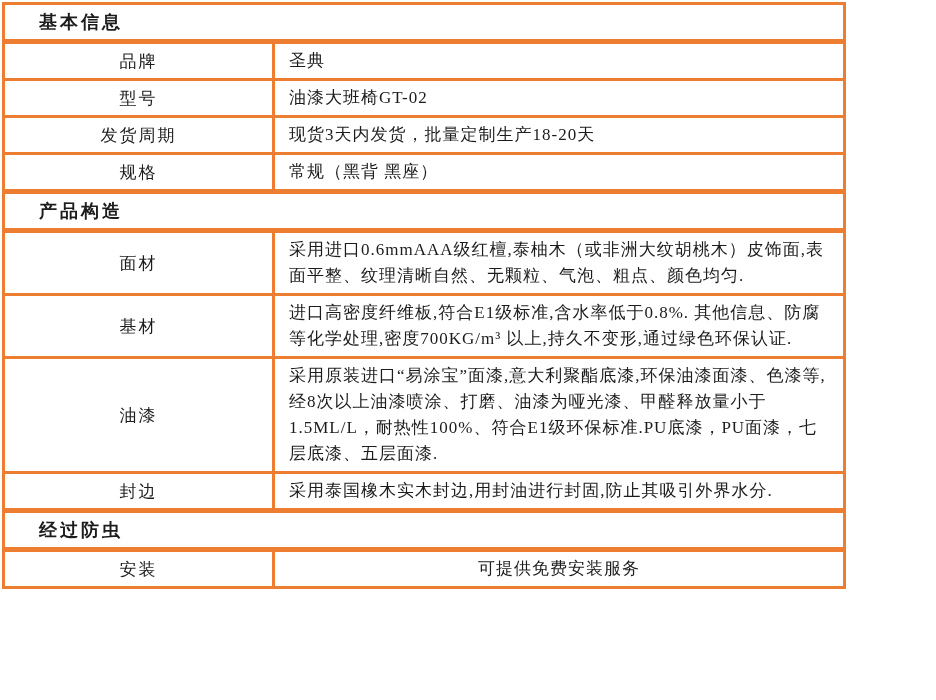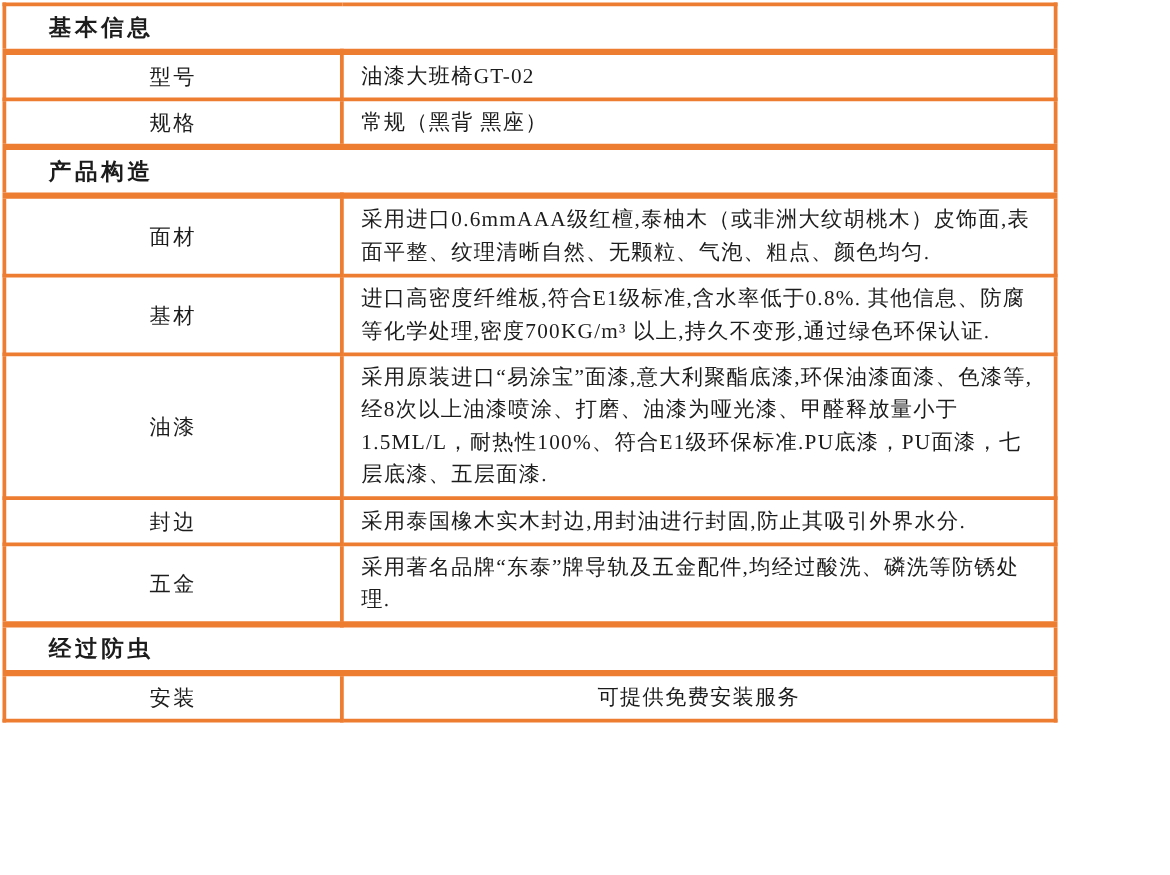--- a/index.html
+++ b/index.html
@@ -62,22 +62,30 @@
     <colgroup>
       <col class="label-col">
       <col class="value-col">
     </colgroup>
     <tbody>
 
       <tr class="section-row">
         <td colspan="2">基本信息</td>
       </tr>
       <tr class="data-row">
+        <td class="label">品牌</td>
+        <td class="value">圣典</td>
+      </tr>
+      <tr class="data-row">
         <td class="label">型号</td>
         <td class="value">油漆大班椅GT-02</td>
+      </tr>
+      <tr class="data-row">
+        <td class="label">发货周期</td>
+        <td class="value">现货3天内发货，批量定制生产18-20天</td>
       </tr>
       <tr class="data-row">
         <td class="label">规格</td>
         <td class="value">常规（黑背 黑座）</td>
       </tr>
 
       <tr class="section-row">
         <td colspan="2">产品构造</td>
       </tr>
       <tr class="data-row">
@@ -89,24 +97,20 @@
         <td class="value">进口高密度纤维板,符合E1级标准,含水率低于0.8%. 其他信息、防腐等化学处理,密度700KG/m³ 以上,持久不变形,通过绿色环保认证.</td>
       </tr>
       <tr class="data-row">
         <td class="label">油漆</td>
         <td class="value">采用原装进口“易涂宝”面漆,意大利聚酯底漆,环保油漆面漆、色漆等,经8次以上油漆喷涂、打磨、油漆为哑光漆、甲醛释放量小于1.5ML/L，耐热性100%、符合E1级环保标准.PU底漆，PU面漆，七层底漆、五层面漆.</td>
       </tr>
       <tr class="data-row">
         <td class="label">封边</td>
         <td class="value">采用泰国橡木实木封边,用封油进行封固,防止其吸引外界水分.</td>
       </tr>
-      <tr class="data-row">
-        <td class="label">五金</td>
-        <td class="value">采用著名品牌“东泰”牌导轨及五金配件,均经过酸洗、磷洗等防锈处理.</td>
-      </tr>
 
       <tr class="section-row">
         <td colspan="2">经过防虫</td>
       </tr>
       <tr class="data-row">
         <td class="label">安装</td>
         <td class="value">可提供免费安装服务</td>
       </tr>
     </tbody>
   </table>

